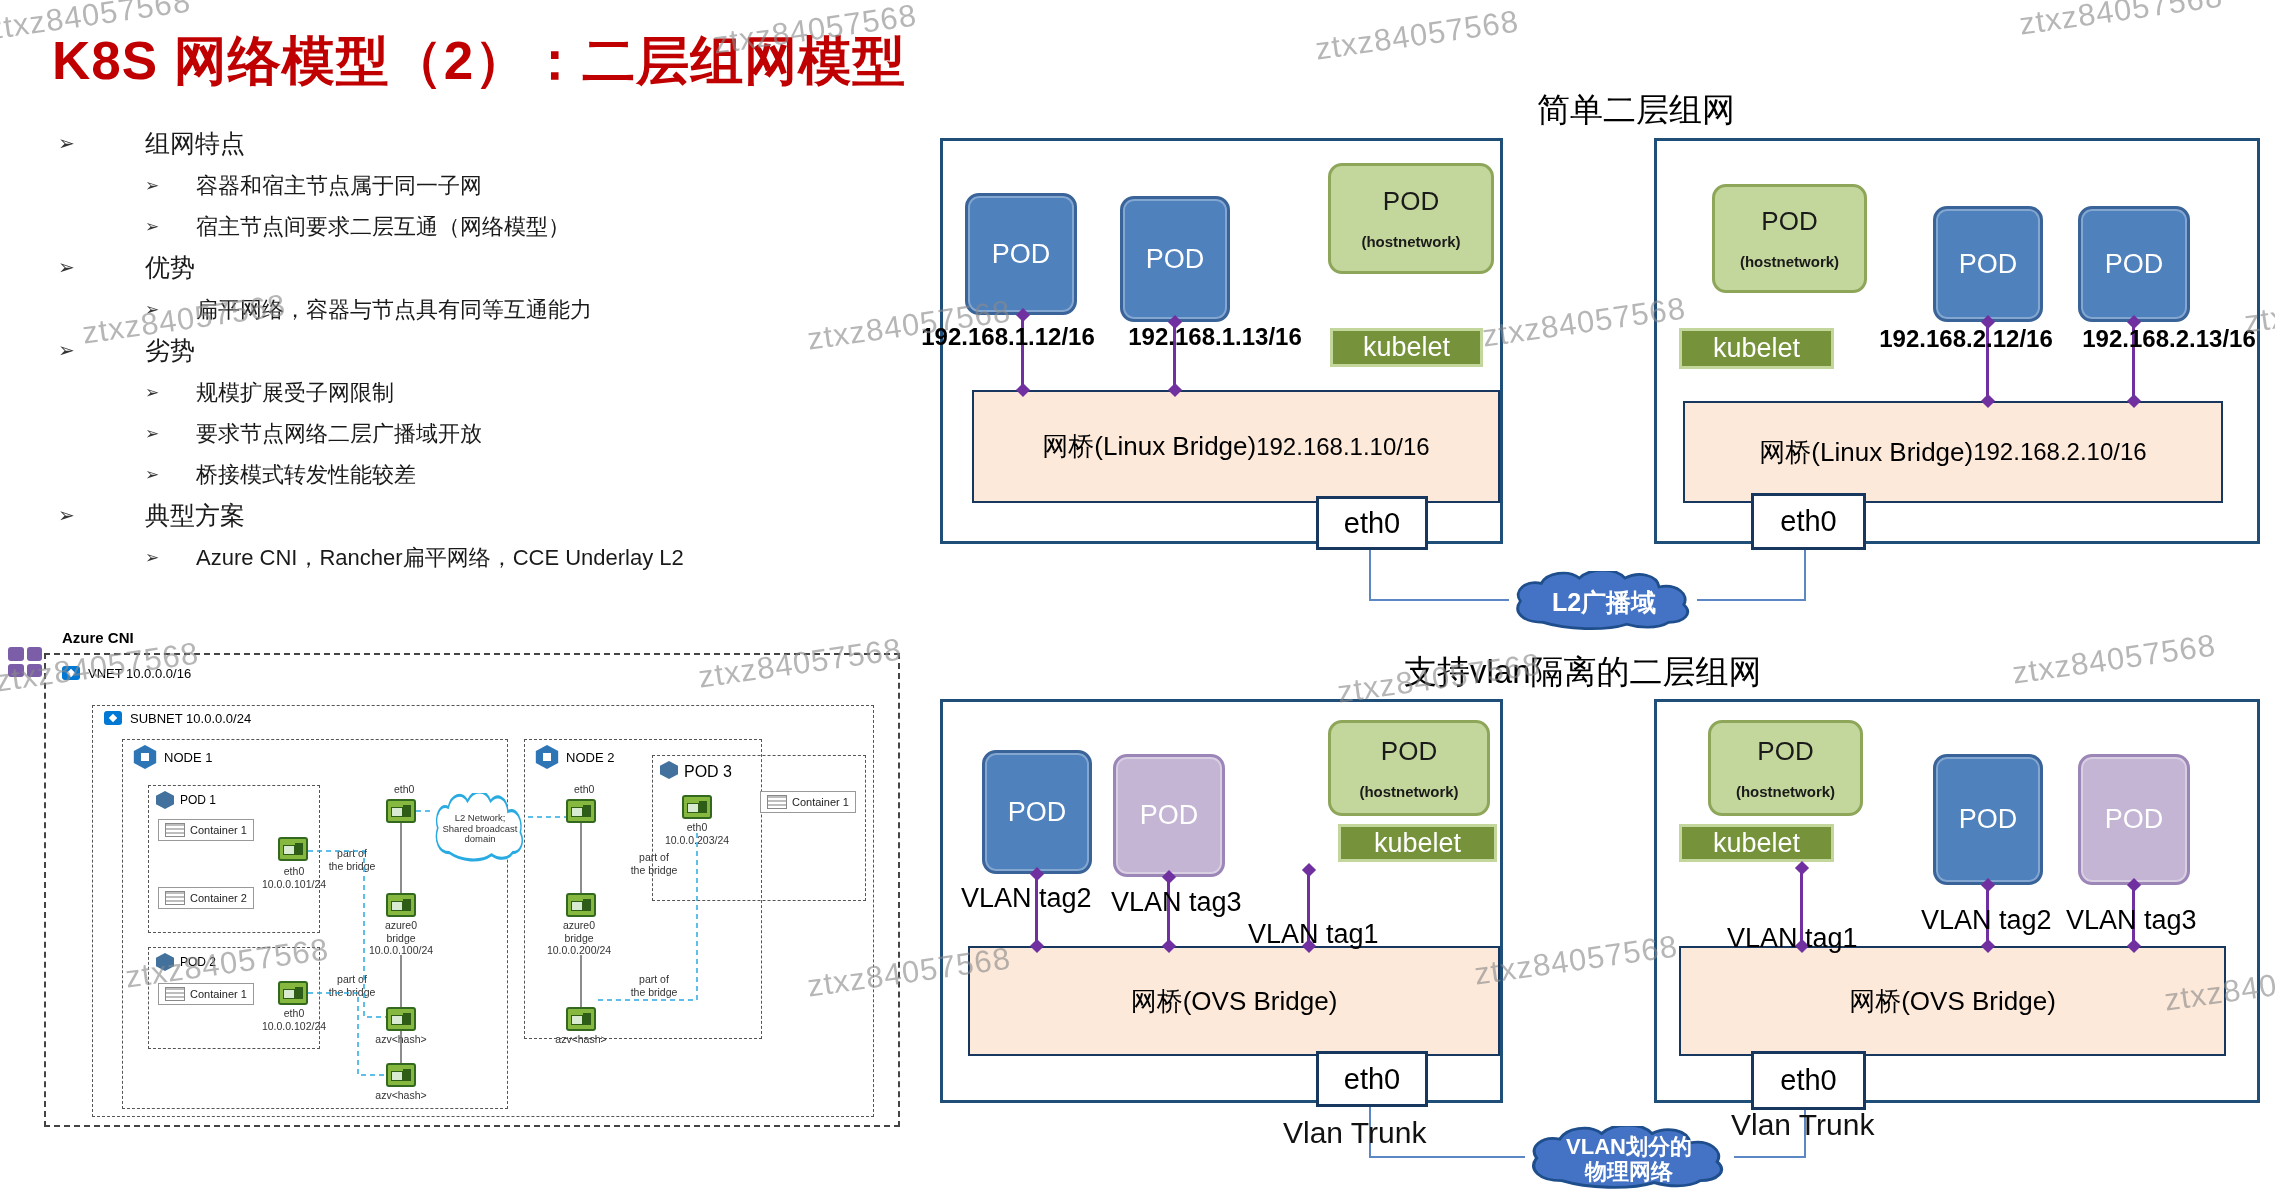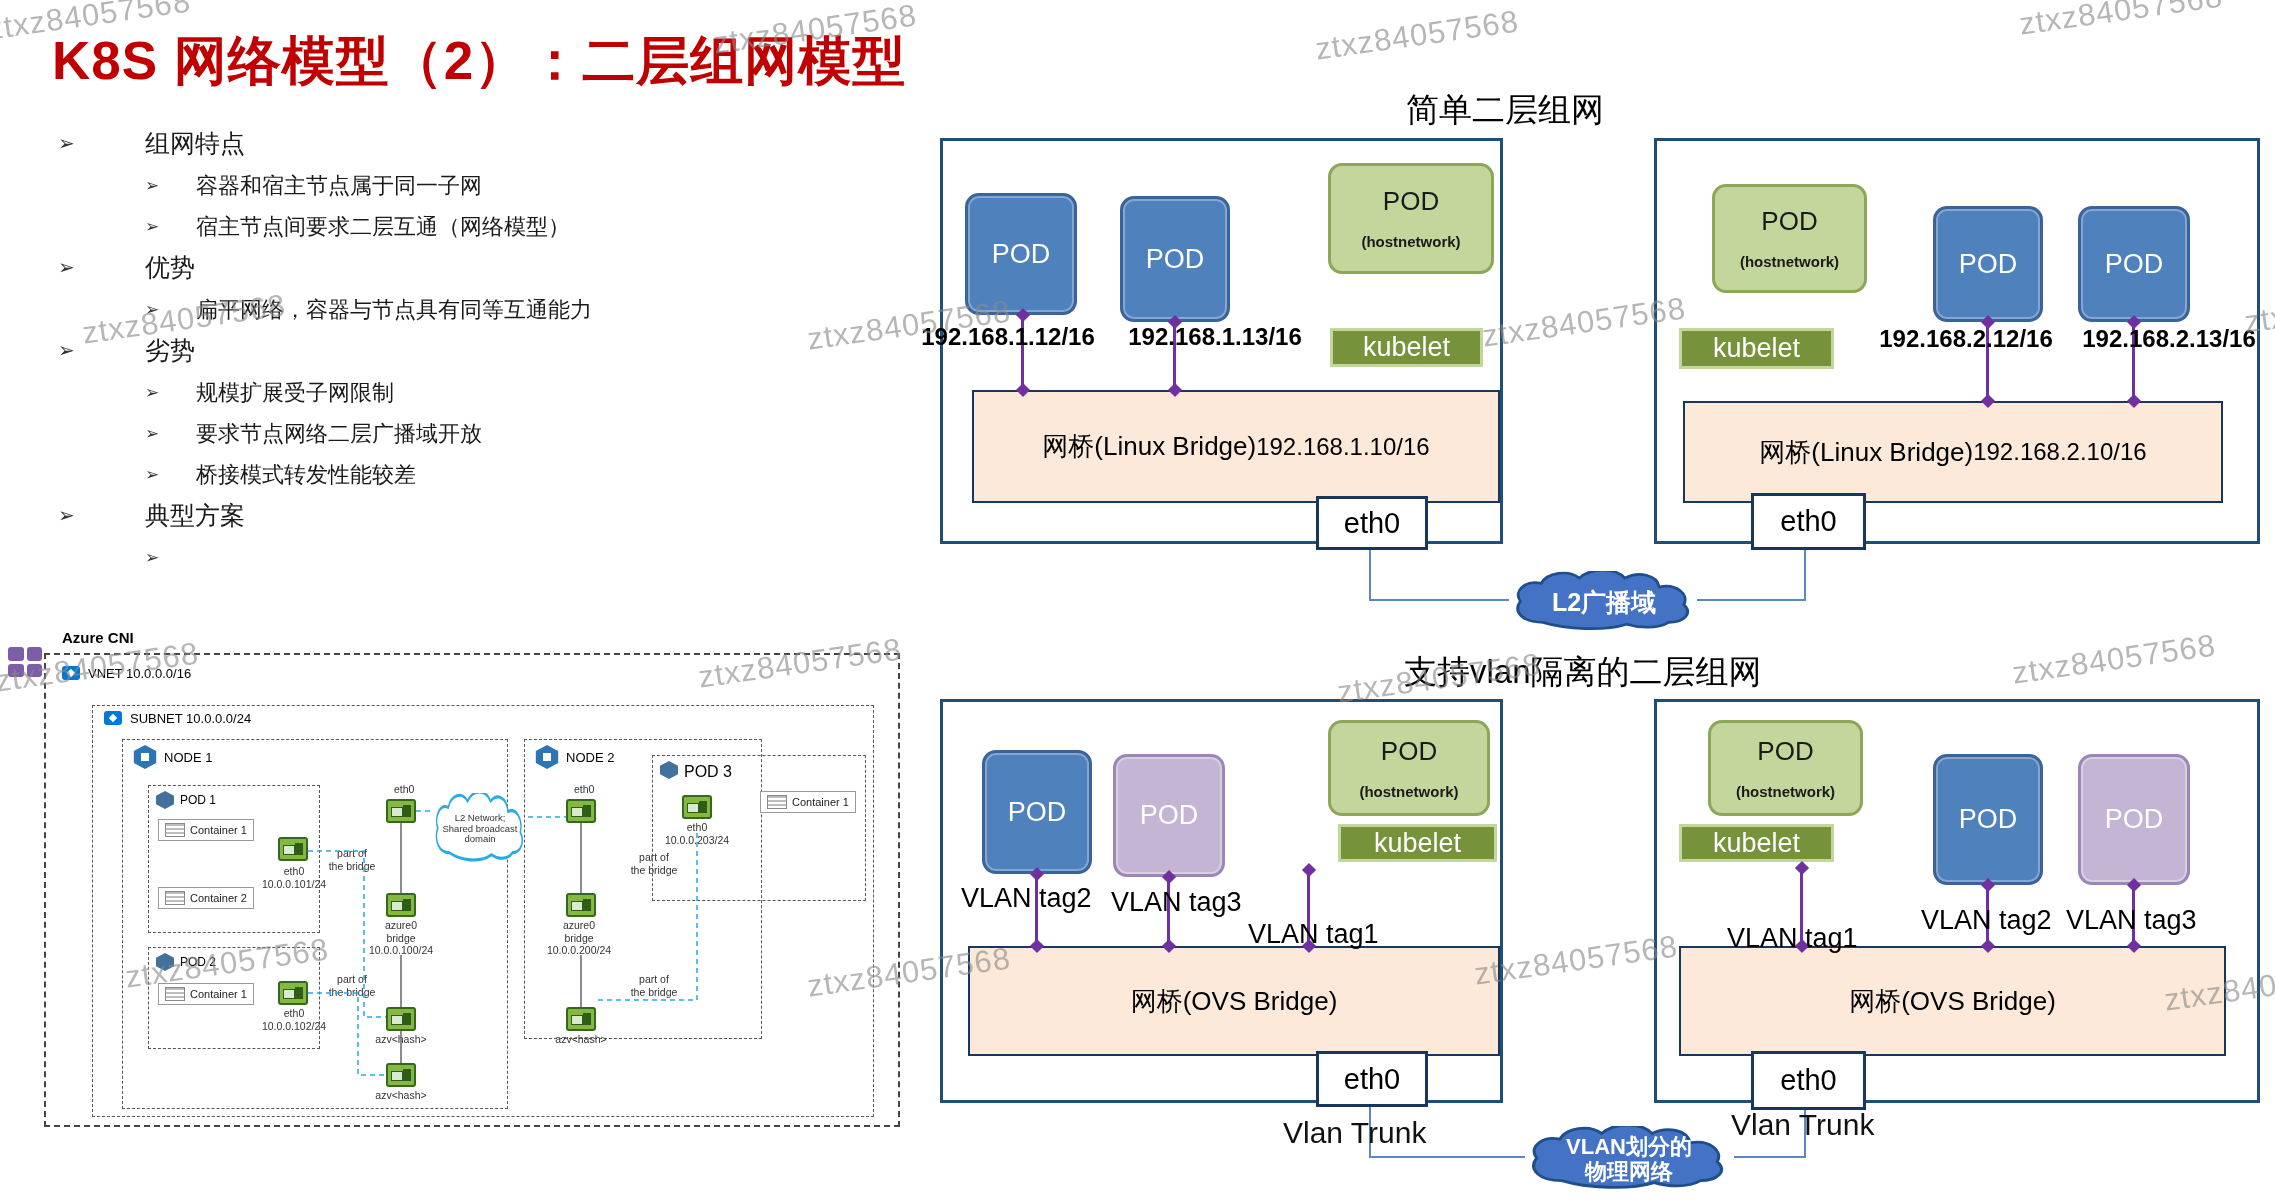--- a/index.html
+++ b/index.html
@@ -135,20 +135,21 @@
     <div class="b b2">
         <span class="mk">➢</span>
         <span class="tx">桥接模式转发性能较差</span>
       </div>
     <div class="b b1">
         <span class="mk">➢</span>
         <span class="tx">典型方案</span>
       </div>
     <div class="b b2">
         <span class="mk">➢</span>
+        <span class="tx">Azure CNI，Rancher扁平网络，CCE Underlay L2</span>
       </div>
   </div>
 
   <div id="azure">
     <div class="az-label az-bold" style="left:16px;top:-26px">Azure CNI</div>
     <div class="cluster-icon">
         <span></span>
         <span></span>
         <span></span>
         <span></span>
@@ -248,21 +249,21 @@
       <path d="M535,168 V240" stroke="#666" stroke-width="1.5" fill="none"></path>
       <path d="M535,300 V354" stroke="#666" stroke-width="1.5" fill="none"></path>
       <path d="M262,196 H318 V362 H340" stroke="#29ABE2" stroke-width="1.5" stroke-dasharray="5 4" fill="none"></path>
       <path d="M262,338 H312 V420 H340" stroke="#29ABE2" stroke-width="1.5" stroke-dasharray="5 4" fill="none"></path>
       <path d="M651,178 V345 H552" stroke="#29ABE2" stroke-width="1.5" stroke-dasharray="5 4" fill="none"></path>
       <path d="M370,156 H388" stroke="#29ABE2" stroke-width="1.5" stroke-dasharray="5 4" fill="none"></path>
       <path d="M482,162 H520" stroke="#29ABE2" stroke-width="1.5" stroke-dasharray="5 4" fill="none"></path>
     </svg>
   </div>
 
-  <div class="section-title" style="left:1406px;top:88px">简单二层组网</div>
+  <div class="section-title" style="left:1537px;top:88px">简单二层组网</div>
 
   <div class="nodebox" style="left:940px;top:138px;width:563px;height:406px">
     <div class="pod pod-blue" style="left:22px;top:52px;width:112px;height:122px">
         <span>POD</span>
       </div>
     <div class="pod pod-blue" style="left:177px;top:55px;width:110px;height:126px">
         <span>POD</span>
       </div>
     <div class="pod pod-green" style="left:385px;top:22px;width:166px;height:111px">
       <span>POD</span>

